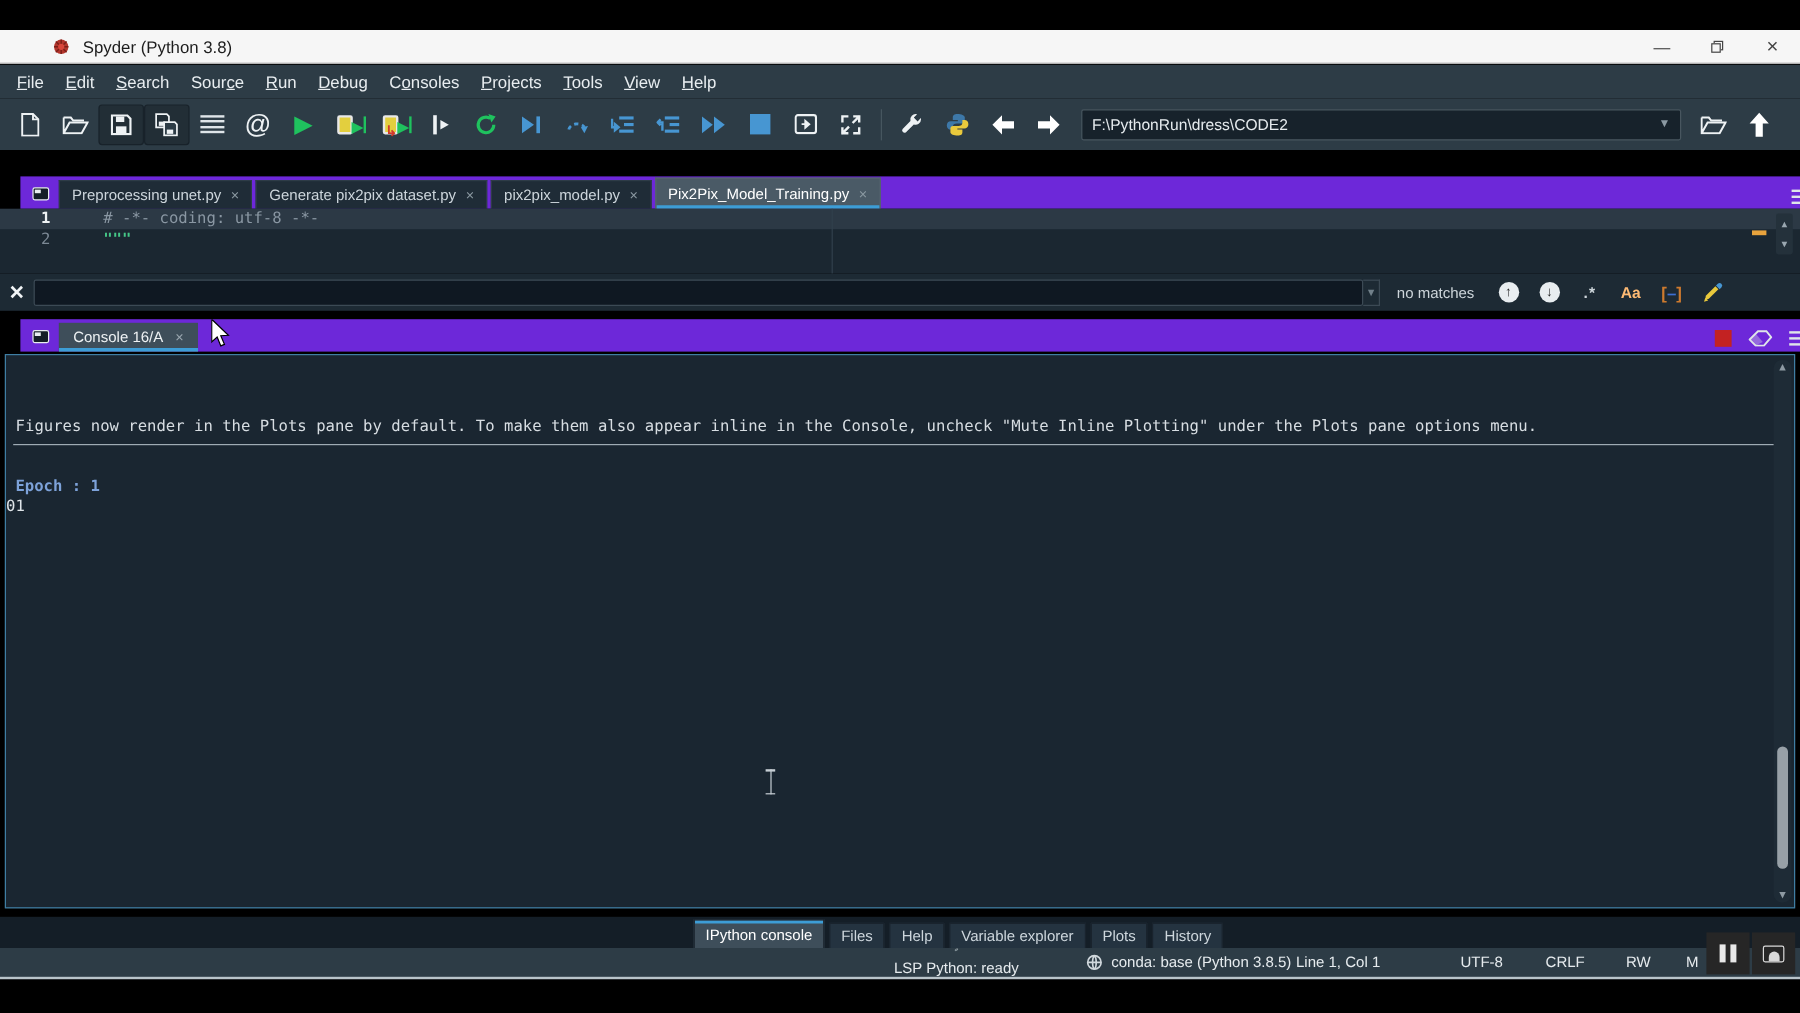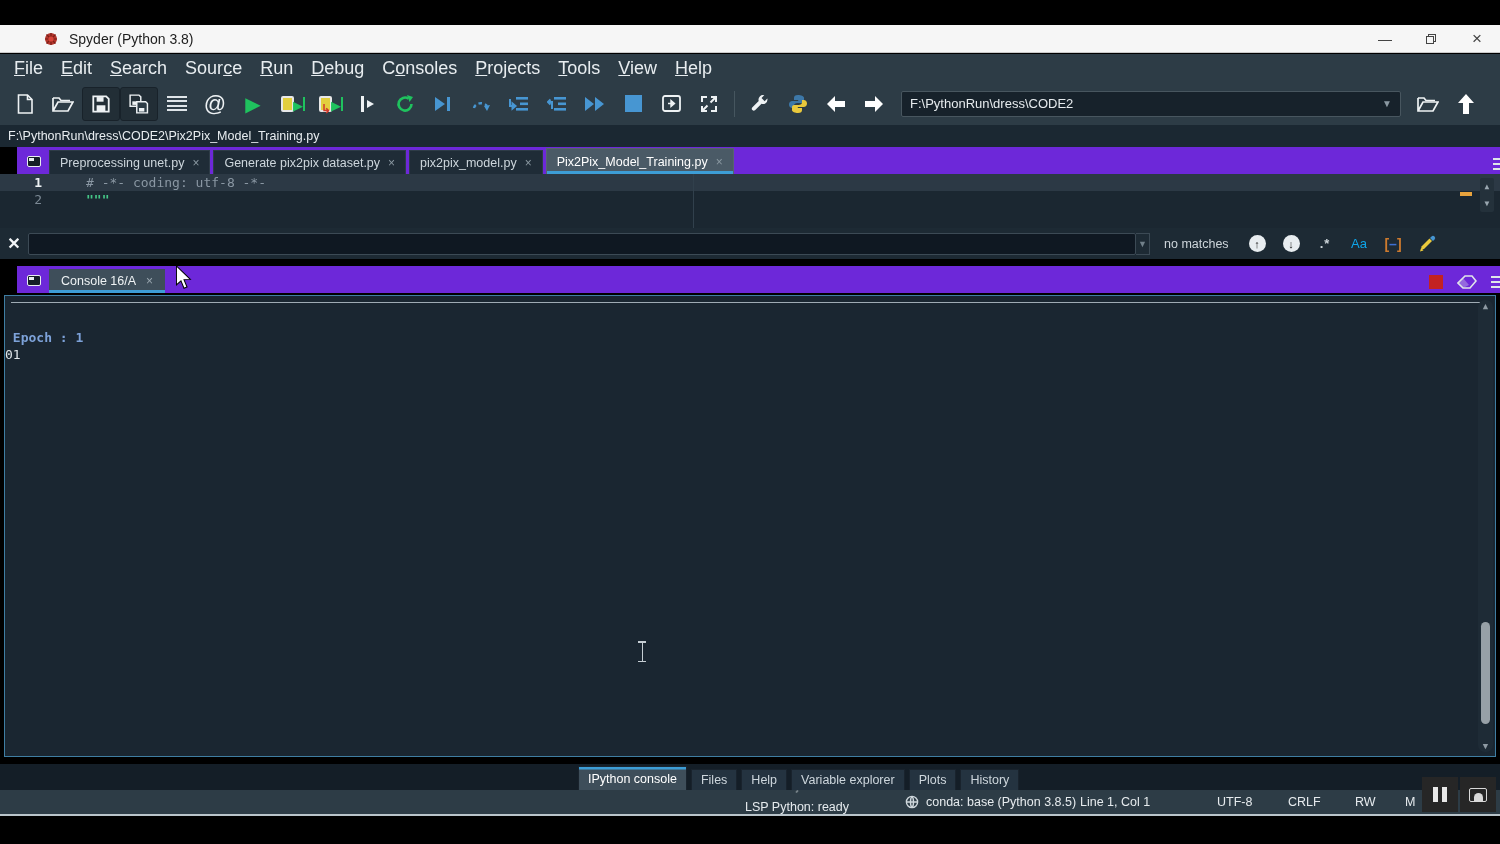--- a/index.html
+++ b/index.html
@@ -18,21 +18,21 @@
   .winbtns { margin-left:auto; display:flex; align-items:center; height:100%; }
   .winbtn { width:46px; height:100%; display:flex; align-items:center; justify-content:center; color:#444; font-size:14px; }
   .restore-glyph { position:relative; width:10px; height:10px; }
   .restore-glyph i { position:absolute; border:1.5px solid #444; width:8px; height:8px; display:block; }
   .restore-glyph i:first-child { left:2px; top:0; background:#f6f6f6;}
   .restore-glyph i:last-child  { left:0; top:2px; background:#f6f6f6;}
   
   .menubar {
     position:absolute; left:0; top:54px; width:1500px; height:28px;
     background:#2d3c46; display:flex; align-items:center; gap:2px;
-    color:#e8edf0; font-size:18px; padding-left:6px;
+    color:#e8edf0; font-size:14px; padding-left:6px;
   }
   .menu-item { padding:3px 8px; }
   .menu-item u { text-decoration:underline; }
   
   .toolbar {
     position:absolute; left:0; top:82px; width:1500px; height:43px;
     background:#2d3c46; display:flex; align-items:center; padding-left:6px;
   }
   .tbtn { width:38px; height:34px; display:flex; align-items:center; justify-content:center; flex:0 0 auto; }
   .tbtn.pressed { background:#222e36; border:1px solid #18222a; border-radius:3px; }
@@ -87,21 +87,21 @@
   .findbar { position:absolute; left:0; top:228px; width:1500px; height:31px; background:#1d2a34; display:flex; align-items:center; }
   .find-close { width:28px; text-align:center; color:#f2f5f7; font-size:16px; font-weight:bold; }
   .find-input { width:1108px; height:22px; background:#0f1822; border:1px solid #3c4a55; border-radius:2px;
                 color:#dfe5e9; font-size:12px; display:flex; align-items:center; padding:0 6px; }
   .find-dd { width:14px; height:22px; border:1px solid #3c4a55; border-left:none; display:flex; align-items:center; justify-content:center; color:#71808a; font-size:9px; }
   .find-status { color:#cdd5da; font-size:12.5px; margin-left:14px; width:76px; }
   .fbtn { width:34px; display:flex; align-items:center; justify-content:center; }
   .circle-arrow { width:17px; height:17px; border-radius:50%; background:#e8edf0; color:#222; font-size:11px; font-weight:bold;
                   display:flex; align-items:center; justify-content:center; }
   .regex-glyph { color:#cfd7dc; font-size:13px; font-weight:bold; letter-spacing:1px;}
-  .aa-glyph { color:#0ea5e9; font-size:13px; font-weight:normal; }
+  .aa-glyph { color:#fdba74; font-size:13px; font-weight:bold; }
   .brack { font-size:14px; font-weight:bold; color:#cd7a2e; }
   .brack i { font-style:normal; color:#3d6fd2; }
   
   .console-tabbar { top:266px; }
   .ctab { height:24px; display:flex; align-items:center; gap:10px; padding:0 12px; background:#3e4e5a;
           color:#eef2f4; font-size:12.5px; box-shadow:inset 0 -3px 0 #3d9dd6; }
   .ctab .x { color:#9aa7b0; font-size:12px; }
   .console-icons { margin-left:auto; display:flex; align-items:center; gap:14px; margin-right:10px; margin-bottom:4px; }
   .stop-square { width:14px; height:14px; background:#c32222; }
   .console-body {
@@ -334,23 +334,20 @@
           <path d="M1 3v13h15l5-9H6l-5 9" fill="none" stroke="#eef2f4" stroke-width="1.7"></path>
         </svg>
     </div>
     <div class="tbtn">
       <svg width="18" height="22" viewBox="0 0 18 22">
           <path d="M9 1L1 10h5v11h6V10h5z" fill="#fff"></path>
         </svg>
     </div>
   </div>
 
-  <div class="crumb-row">
-    <span>F:\PythonRun\dress\CODE2\Pix2Pix_Model_Training.py</span>
-  </div>
 
   <div class="tabbar" style="top:147px;">
     <div class="browse-btn">
         <span class="browse-glyph"></span>
       </div>
     <div class="etab">
       <span>Preprocessing unet.py</span>
         <span class="x">×</span>
     </div>
     <div class="etab">
@@ -444,20 +441,21 @@
           <span class="hamburger">
             <i></i>
             <i></i>
             <i></i>
           </span>
         </span>
     </div>
   </div>
 
   <div class="console-body">
+    <div class="banner">Figures now render in the Plots pane by default. To make them also appear inline in the Console, uncheck "Mute Inline Plotting" under the Plots pane options menu.</div>
     <hr class="banner-rule">
     <div class="out-line out-epoch"> Epoch : 1</div>
     <div class="out-line out-plain">01</div>
     <div class="vscroll">
       <span class="up">▲</span>
       <div class="thumb"></div>
       <span class="down">▼</span>
     </div>
   </div>
 

